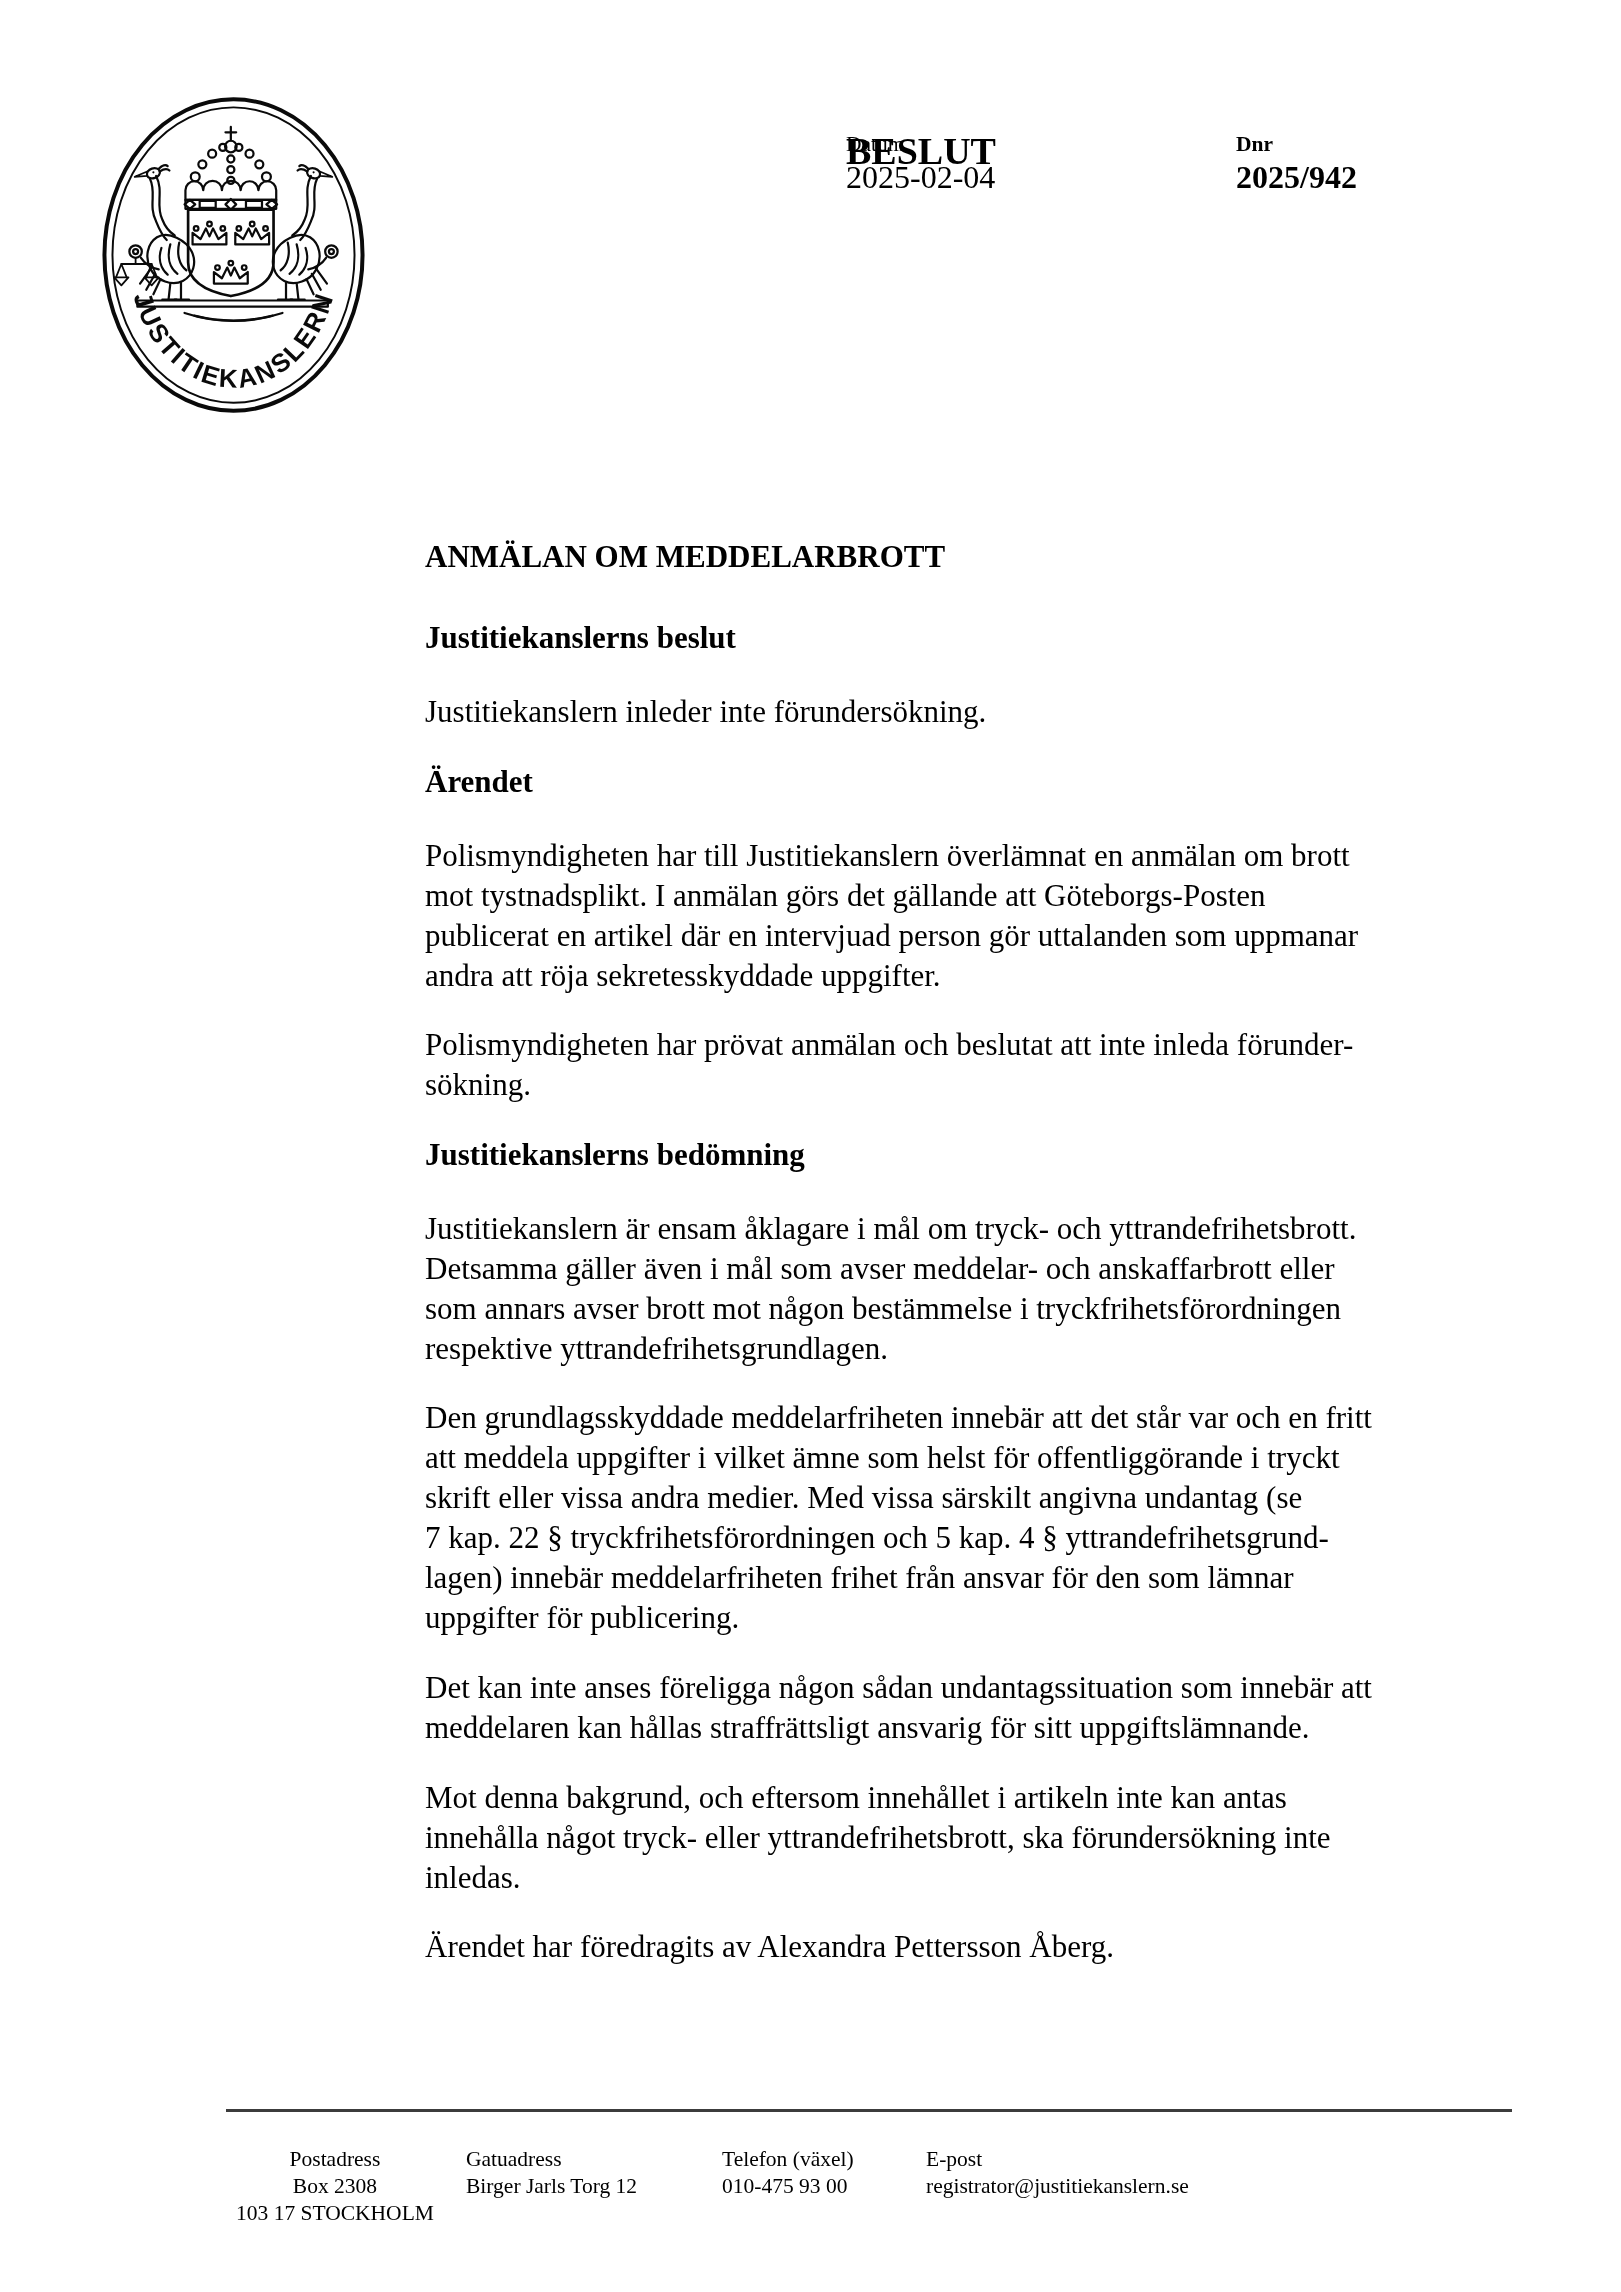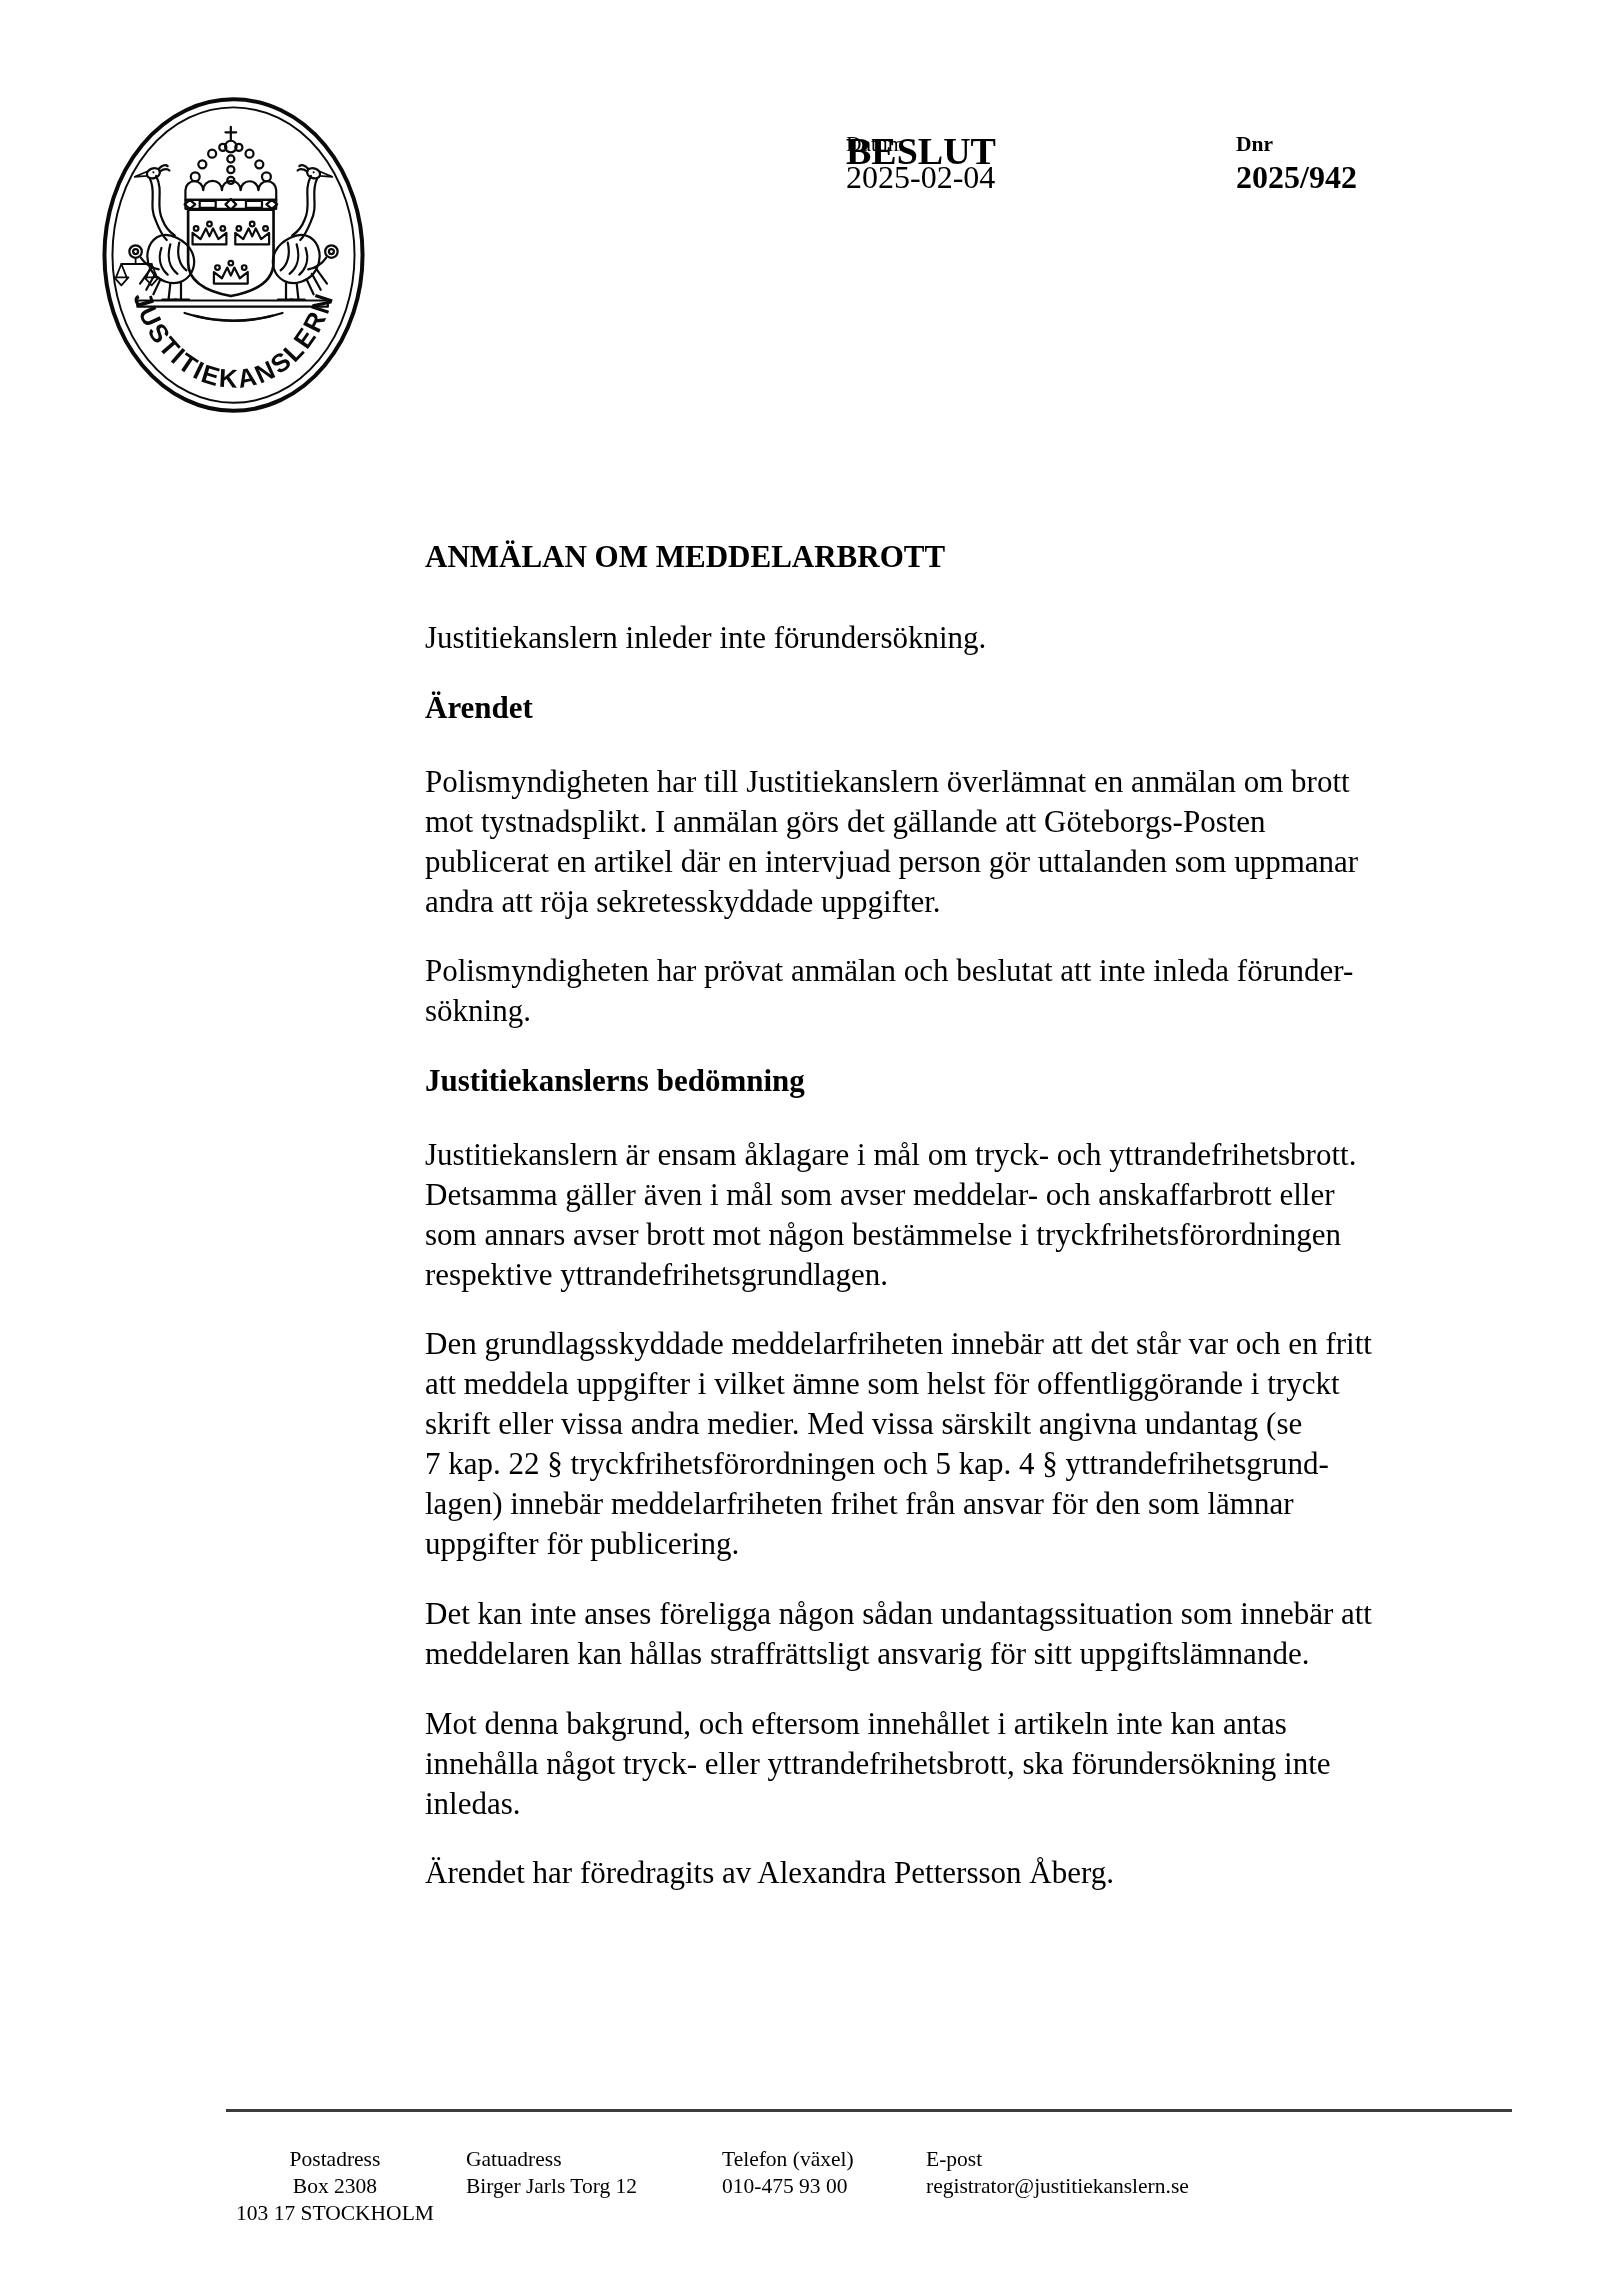--- a/index.html
+++ b/index.html
@@ -188,20 +188,21 @@
   </svg>
 
   <div class="doc-type">BESLUT</div>
   <div class="meta-label col-datum">Datum</div>
   <div class="meta-value col-datum">2025-02-04</div>
   <div class="meta-label col-dnr">Dnr</div>
   <div class="meta-value col-dnr">2025/942</div>
 
   <main class="content">
       <div class="block title">ANMÄLAN OM MEDDELARBROTT</div>
+      <div class="block heading">Justitiekanslerns beslut</div>
       <div class="block paragraph">Justitiekanslern inleder inte förundersökning.</div>
       <div class="block heading">Ärendet</div>
       <div class="block paragraph">Polismyndigheten har till Justitiekanslern överlämnat en anmälan om brott
 mot tystnadsplikt. I anmälan görs det gällande att Göteborgs-Posten
 publicerat en artikel där en intervjuad person gör uttalanden som uppmanar
 andra att röja sekretesskyddade uppgifter.</div>
       <div class="block paragraph">Polismyndigheten har prövat anmälan och beslutat att inte inleda förunder-
 sökning.</div>
       <div class="block heading">Justitiekanslerns bedömning</div>
       <div class="block paragraph">Justitiekanslern är ensam åklagare i mål om tryck- och yttrandefrihetsbrott.

